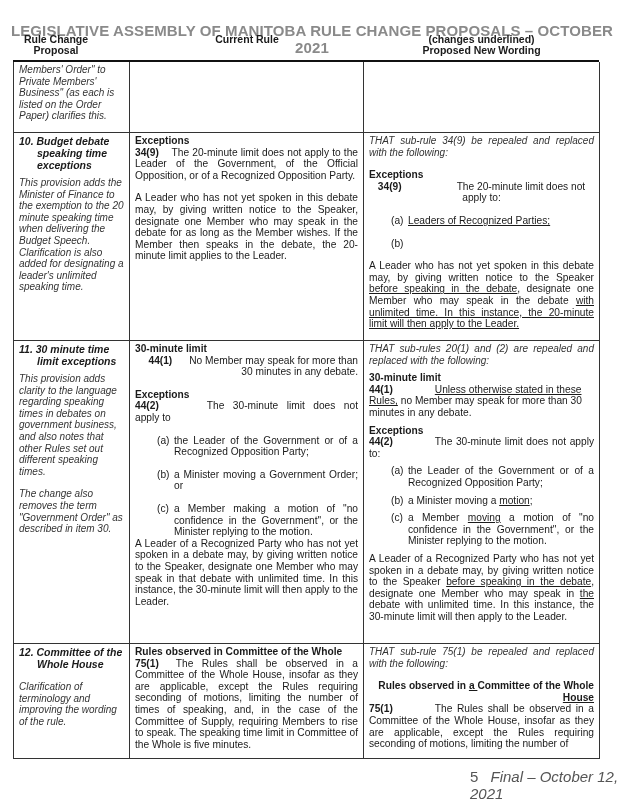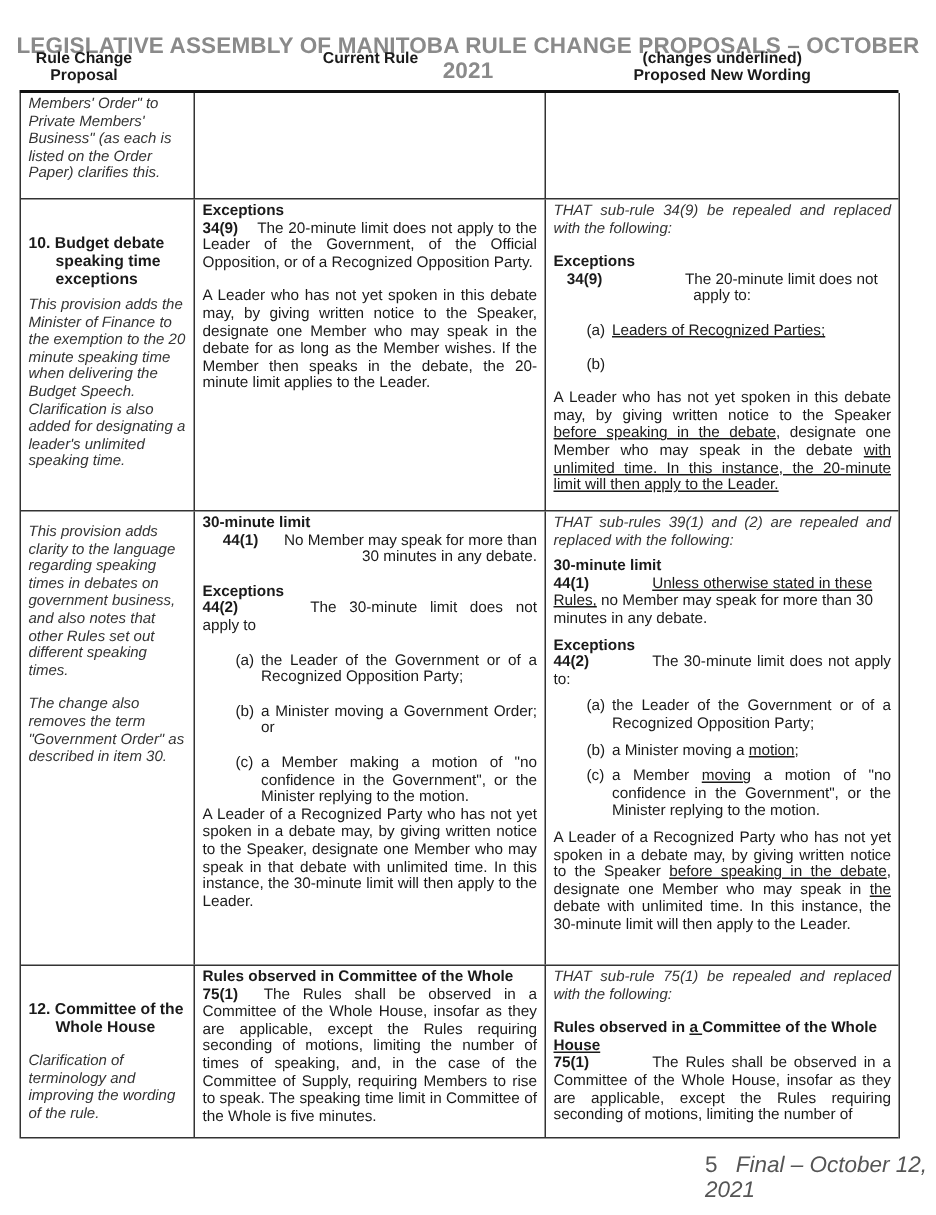--- a/index.html
+++ b/index.html
@@ -22,21 +22,21 @@
     position: absolute; left: 13px; top: 62px; width: 585px; border-left: 1px solid #333;
     border-right: 1px solid #333;
   }
   .row { display: flex; border-bottom: 1px solid #333; }
   .c1 { width: 116px; border-right: 1px solid #333; padding: 2px 4px 0 5px; box-sizing: border-box; }
   .c2 { width: 234px; border-right: 1px solid #333; padding: 2px 5px 0 5px; box-sizing: border-box; }
   .c3 { width: 235px; padding: 2px 5px 0 5px; box-sizing: border-box; }
   .it { font-style: italic; font-size: 10px; line-height: 11.6px; color: #333; }
   .txt { font-size: 10.2px; line-height: 11.6px; text-align: justify; }
   .bold { font-weight: bold; }
-  .heading-it { font-weight: bold; font-size: 10.5px; line-height: 12px; margin-top: 21px; }
+  .heading-it { font-style: italic; font-weight: bold; font-size: 10.5px; line-height: 12px; }
   .indent-head { padding-left: 18px; text-indent: -18px; }
   .gap { height: 11px; }
   .gap-s { height: 6px; }
   .item { display: flex; font-size: 10.2px; line-height: 11.6px; text-align: justify; padding-left: 22px; }
   .item .lbl { width: 17px; flex: none; }
   .item .body { flex: 1; }
   u { text-decoration: underline; }
   .footer {
     position: absolute; top: 768px; left: 470px; font-size: 15px; color: #555;
   }
@@ -97,20 +97,21 @@
       <div class="item">
           <span class="lbl">(b)</span>
         </div>
       <div class="gap"></div>
       <div class="txt"><span>A Leader who has not yet spoken in this debate may, by giving written notice to the Speaker </span><u>before speaking in the debate</u><span>, designate one Member who may speak in the debate </span><u>with unlimited time.  In this instance, the 20-minute limit will then apply to the Leader.</u></div>
     </div>
   </div>
 
   <div class="row" style="height:302px;">
     <div class="c1">
+      <div class="heading-it indent-head">11. 30 minute time limit exceptions</div>
       <div class="gap-s"></div>
       <div class="it">This provision adds clarity to the language regarding speaking times in debates on government business, and also notes that other Rules set out different speaking times.</div>
       <div class="gap"></div>
       <div class="it">The change also removes the term "Government Order" as described in item 30.</div>
     </div>
     <div class="c2">
       <div class="txt bold">30-minute limit</div>
       <div class="txt" style="text-align:right"><span class="num">44(1)</span>&nbsp;&nbsp;&nbsp;&nbsp;&nbsp;&nbsp;<span>No Member may speak for more than 30 minutes in any debate.</span></div>
       <div class="gap"></div>
       <div class="txt bold">Exceptions</div>
@@ -126,21 +127,21 @@
           <span class="body">a Minister moving a Government Order; or</span>
         </div>
       <div class="gap"></div>
       <div class="item">
           <span class="lbl">(c)</span>
           <span class="body">a Member making a motion of "no confidence in the Government", or the Minister replying to the motion.</span>
         </div>
       <div class="txt">A Leader of a Recognized Party who has not yet spoken in a debate may, by giving written notice to the Speaker, designate one Member who may speak in that debate with unlimited time.  In this instance, the 30-minute limit will then apply to the Leader.</div>
     </div>
     <div class="c3">
-      <div class="it" style="text-align:justify">THAT sub-rules 39(1) and (2) are repealed and replaced with the following:</div>
+      <div class="it" style="text-align:justify">THAT sub-rules 20(1) and (2) are repealed and replaced with the following:</div>
       <div class="gap-s"></div>
       <div class="txt bold">30-minute limit</div>
       <div class="txt" style="text-align:left"><span class="num">44(1)</span><span class="tab" style="width:42px"></span><u>Unless otherwise stated in these Rules,</u><span> no Member may speak for more than 30 minutes in any debate.</span></div>
       <div class="gap-s"></div>
       <div class="txt bold">Exceptions</div>
       <div class="txt"><span class="num">44(2)</span><span class="tab" style="width:42px"></span><span>The 30-minute limit does not apply to:</span></div>
       <div class="gap-s"></div>
       <div class="item">
           <span class="lbl">(a)</span>
           <span class="body">the Leader of the Government or of a Recognized Opposition Party;</span>
@@ -166,21 +167,21 @@
       <div class="gap"></div>
       <div class="it">Clarification of terminology and improving the wording of the rule.</div>
     </div>
     <div class="c2">
       <div class="txt bold">Rules observed in Committee of the Whole</div>
       <div class="txt"><span class="num">75(1)</span>&nbsp;&nbsp;<span>The Rules shall be observed in a Committee of the Whole House, insofar as they are applicable, except the Rules requiring seconding of motions, limiting the number of times of speaking, and, in the case of the Committee of Supply, requiring Members to rise to speak.  The speaking time limit in Committee of the Whole is five minutes.</span></div>
     </div>
     <div class="c3">
       <div class="it" style="text-align:justify">THAT sub-rule 75(1) be repealed and replaced with the following:</div>
       <div class="gap"></div>
-      <div class="txt bold" style="text-align:left"><span>Rules observed in </span><u>a </u><span>Committee of the Whole </span><u>House</u></div>
+      <div class="txt bold" style="text-align:right"><span>Rules observed in </span><u>a </u><span>Committee of the Whole </span><u>House</u></div>
       <div class="txt"><span class="num">75(1)</span><span class="tab" style="width:42px"></span><span>The Rules shall be observed in a Committee of the Whole House, insofar as they are applicable, except the Rules requiring seconding of motions, limiting the number of</span></div>
     </div>
   </div>
 
 </div>
 
 <div class="footer">
   <span class="pg">5</span>
   <span class="dt">Final – October 12, 2021</span>
 </div>

